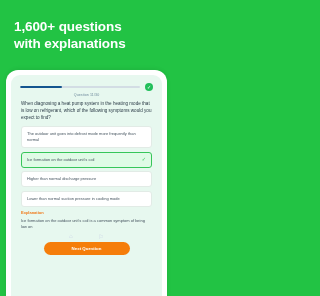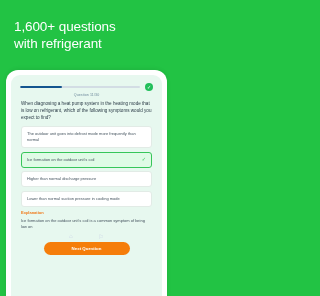--- a/index.html
+++ b/index.html
@@ -14,21 +14,21 @@
     font-family: "Liberation Sans", sans-serif;
     background: #22c344;
     position: relative;
   }
 
   
   .headline {
     padding: 18px 14px 0 14px;
     color: #ffffff;
     font-size: 13.5px;
-    font-weight: normal;
+    font-weight: bold;
     line-height: 1.28;
     letter-spacing: -0.1px;
   }
   .headline-line { display: block; white-space: nowrap; }
 
   
   .phone-frame {
     position: absolute;
     left: 6px;
     right: 6px;
@@ -172,21 +172,21 @@
     font-size: 4.4px;
     font-weight: bold;
     cursor: pointer;
   }
 </style>
 </head>
 <body>
 
 <div class="headline">
   <span class="headline-line">1,600+ questions</span>
-  <span class="headline-line">with refrigerant</span>
+  <span class="headline-line">with explanations</span>
 </div>
 
 <div class="phone-frame">
   <div class="phone-screen">
 
     <div class="progress-row">
       <div class="progress-track">
         <div class="progress-fill" id="progress-fill" style="width: 35%;"></div>
       </div>
       <div class="status-badge">✓</div>

